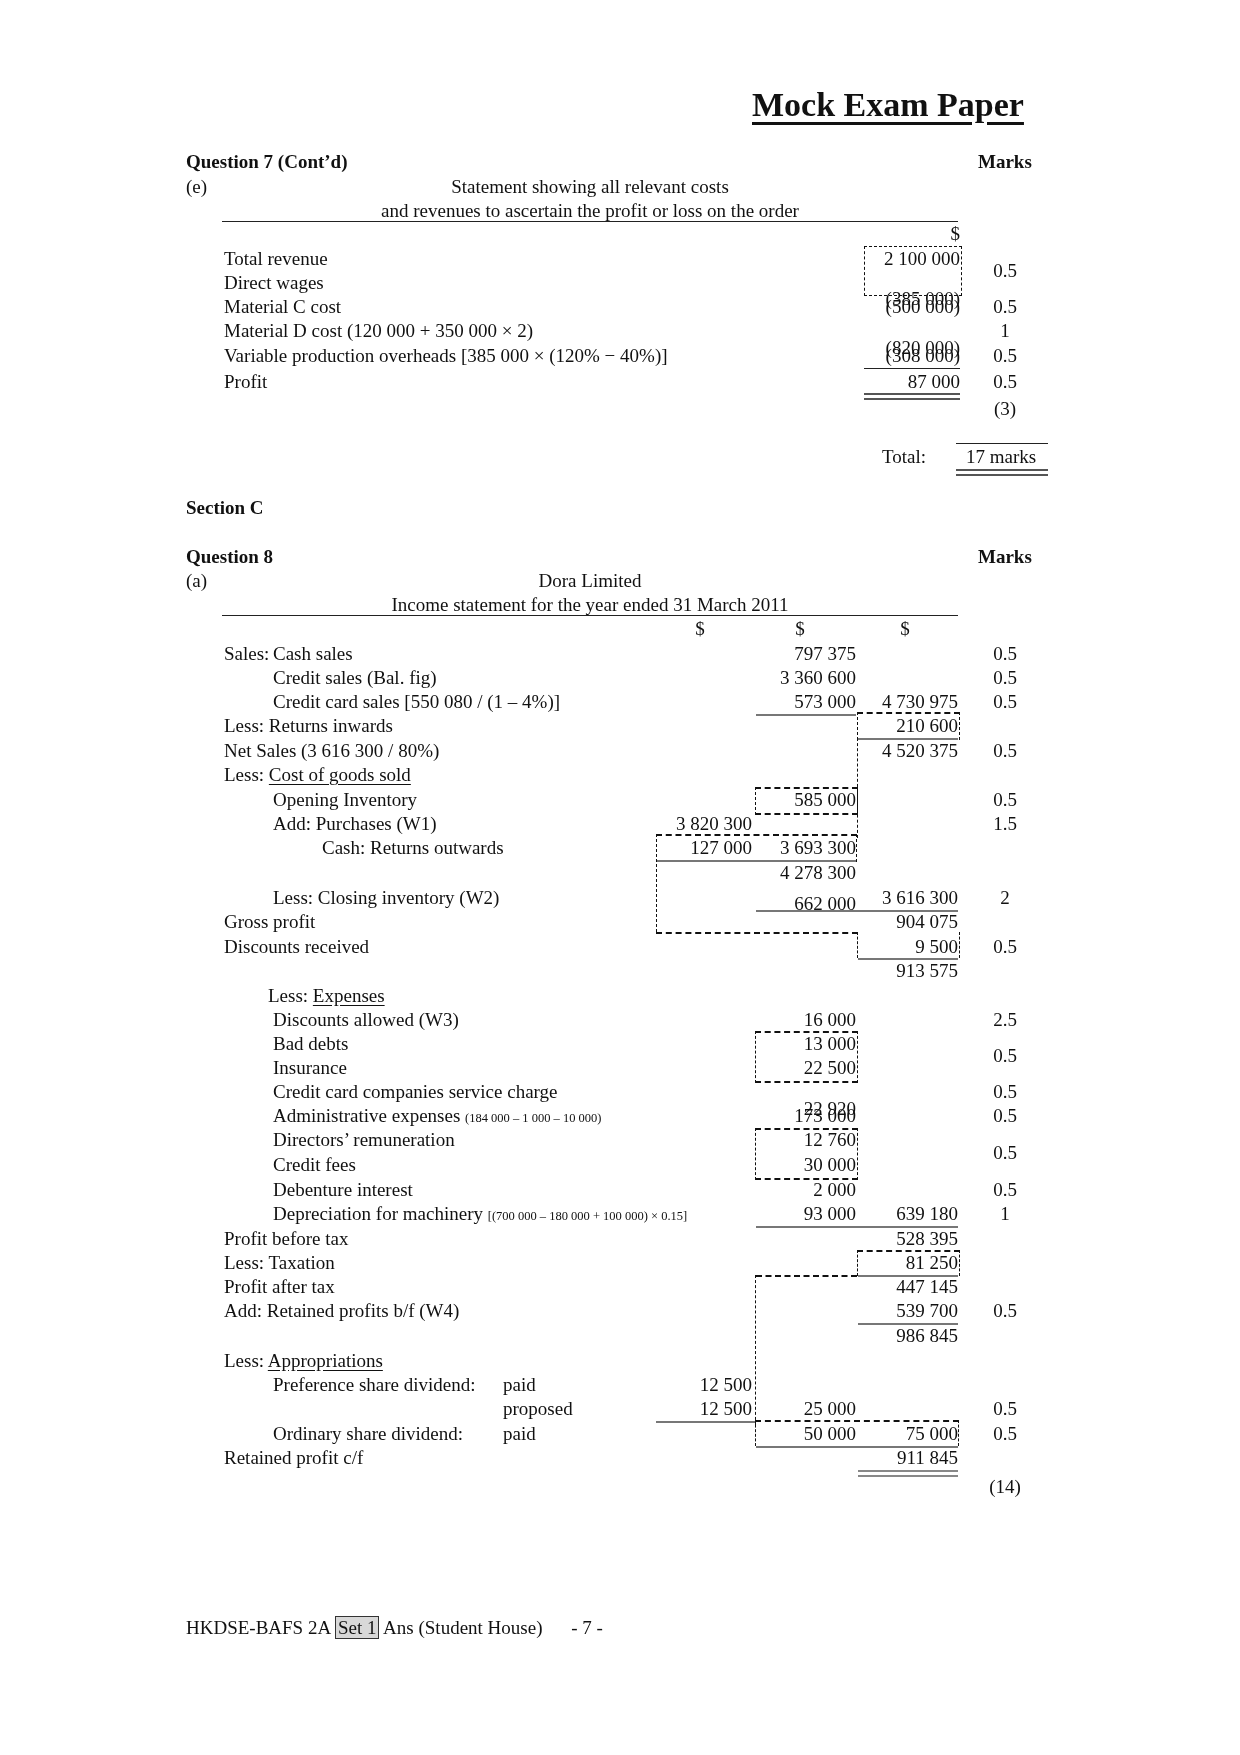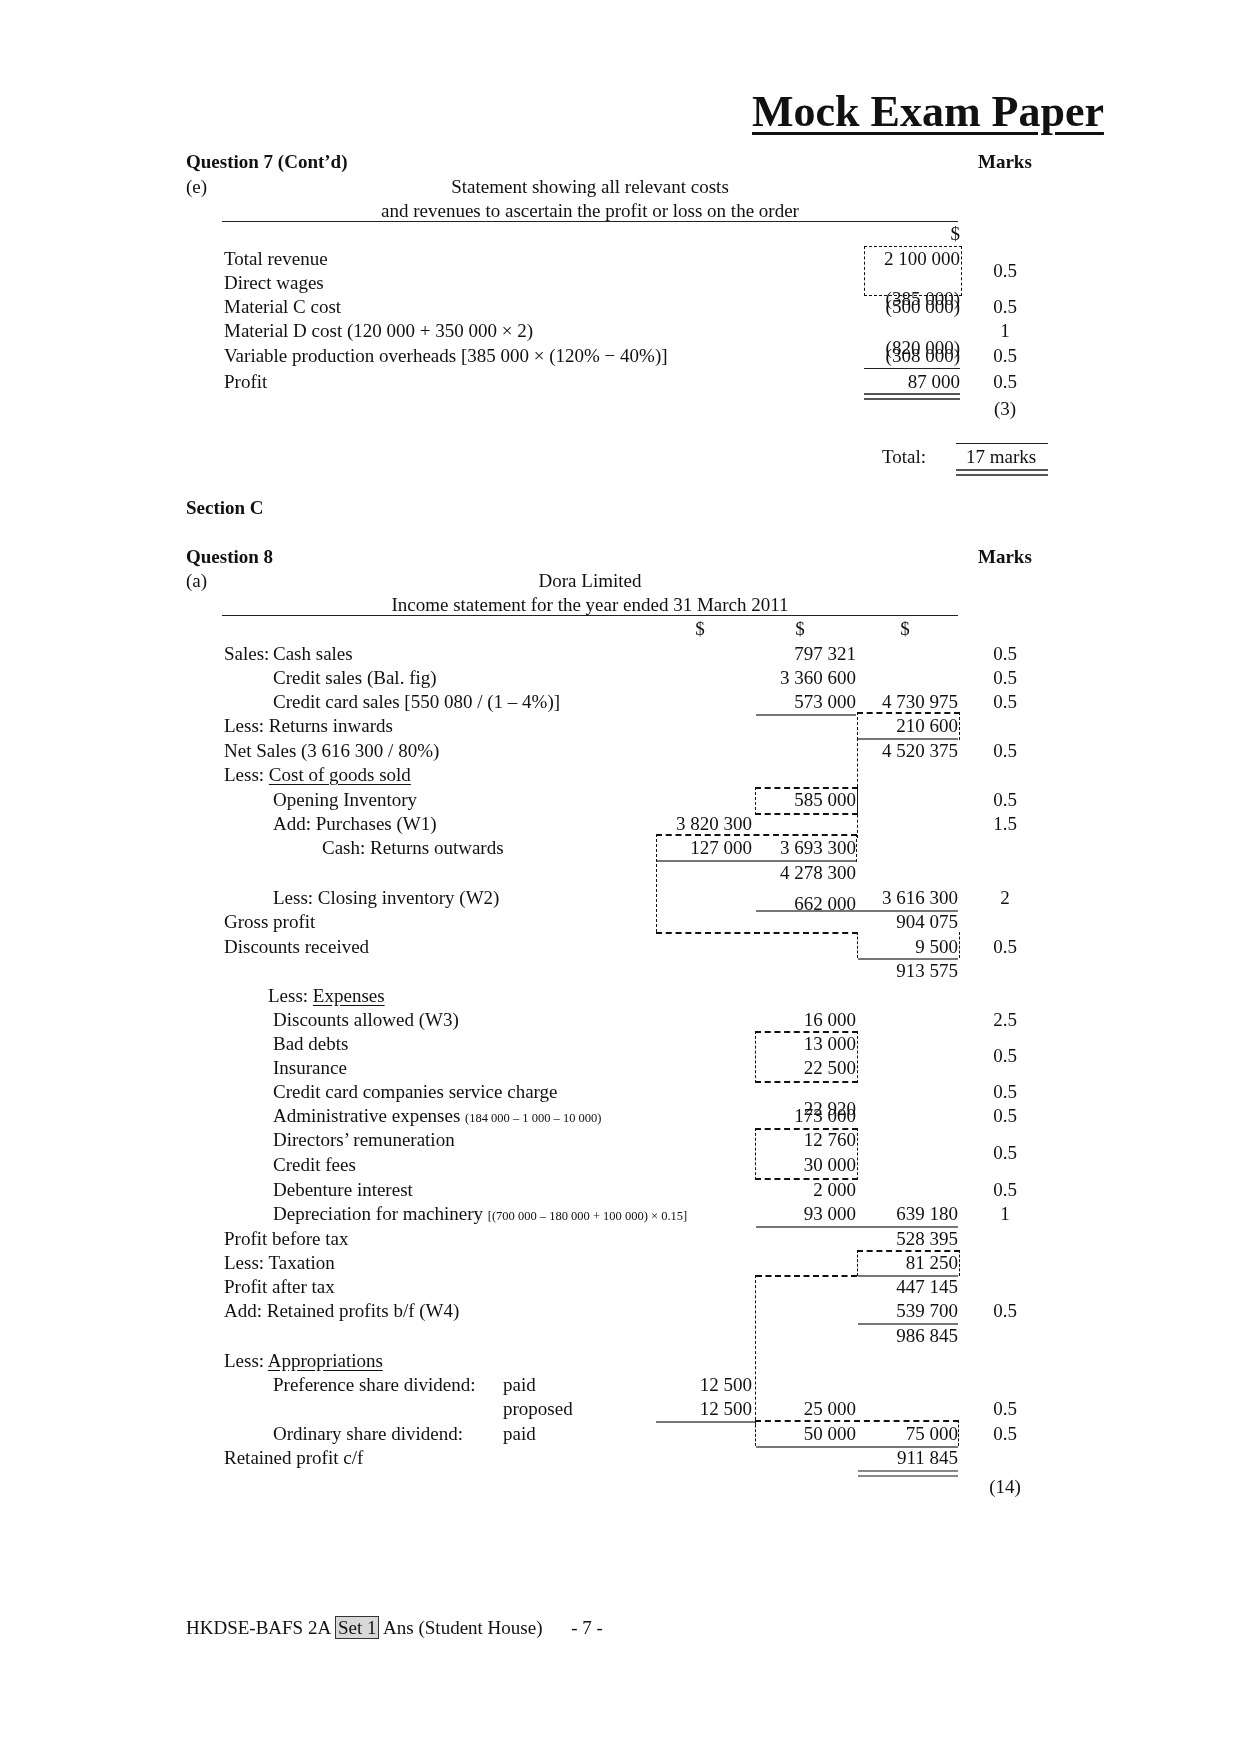--- a/index.html
+++ b/index.html
@@ -4,21 +4,21 @@
 <style>
   html, body { margin:0; padding:0; background:#ffffff; }
   body { width:1240px; height:1755px; position:relative; overflow:hidden;
          font-family:"Liberation Serif", "DejaVu Serif", serif; color:#111; }
   .abs { position:absolute; white-space:nowrap; }
   .t { font-size:19px; line-height:24px; }
   .b { font-weight:bold; }
   .r { text-align:right; }
   .c { text-align:center; }
   .small { font-size:12.5px; }
-  .title { font-size:44px; font-weight:bold; text-decoration:underline; text-decoration-thickness:3px; text-underline-offset:6px; }
+  .title { font-size:34px; font-weight:bold; text-decoration:underline; text-decoration-thickness:3px; text-underline-offset:6px; }
   .hline { position:absolute; height:0; border-top:1.5px solid #222; }
   .gline { position:absolute; height:0; border-top:2px solid #777; }
   .dbl { position:absolute; height:3px; border-top:2px solid #555; border-bottom:2px solid #555; }
   .dash { position:absolute; border:0 dashed #111; }
   .u { text-decoration:underline; text-underline-offset:3px; }
   .setbox { background:#d8d8d8; border:1.5px solid #333; padding:0 2px; }
 </style>
 </head>
 <body>
 
@@ -73,21 +73,21 @@
 <div class="abs t c" style="left:222px; width:736px; top:569px;">Dora Limited</div>
 <div class="abs t c" style="left:222px; width:736px; top:593px;">Income statement for the year ended 31 March 2011</div>
 <div class="hline" style="left:222px; width:736px; top:615px;"></div>
 
 <div class="abs t c" style="left:670px; width:60px; top:617px;">$</div>
 <div class="abs t c" style="left:770px; width:60px; top:617px;">$</div>
 <div class="abs t c" style="left:875px; width:60px; top:617px;">$</div>
 
 <div class="abs t" style="left:224px; top:642px;">Sales:</div>
 <div class="abs t" style="left:273px; top:642px;">Cash sales</div>
-<div class="abs t r" style="left:756px; width:100px; top:642px;">797 321</div>
+<div class="abs t r" style="left:756px; width:100px; top:642px;">797 375</div>
 <div class="abs t c" style="left:975px; width:60px; top:642px;">0.5</div>
 
 <div class="abs t" style="left:273px; top:666px;">Credit sales (Bal. fig)</div>
 <div class="abs t r" style="left:756px; width:100px; top:666px;">3 360 600</div>
 <div class="abs t c" style="left:975px; width:60px; top:666px;">0.5</div>
 
 <div class="abs t" style="left:273px; top:690px;">Credit card sales [550 080 / (1 – 4%)]</div>
 <div class="abs t r" style="left:756px; width:100px; top:690px;">573 000</div>
 <div class="abs t r" style="left:858px; width:100px; top:690px;">4 730 975</div>
 <div class="abs t c" style="left:975px; width:60px; top:690px;">0.5</div>

